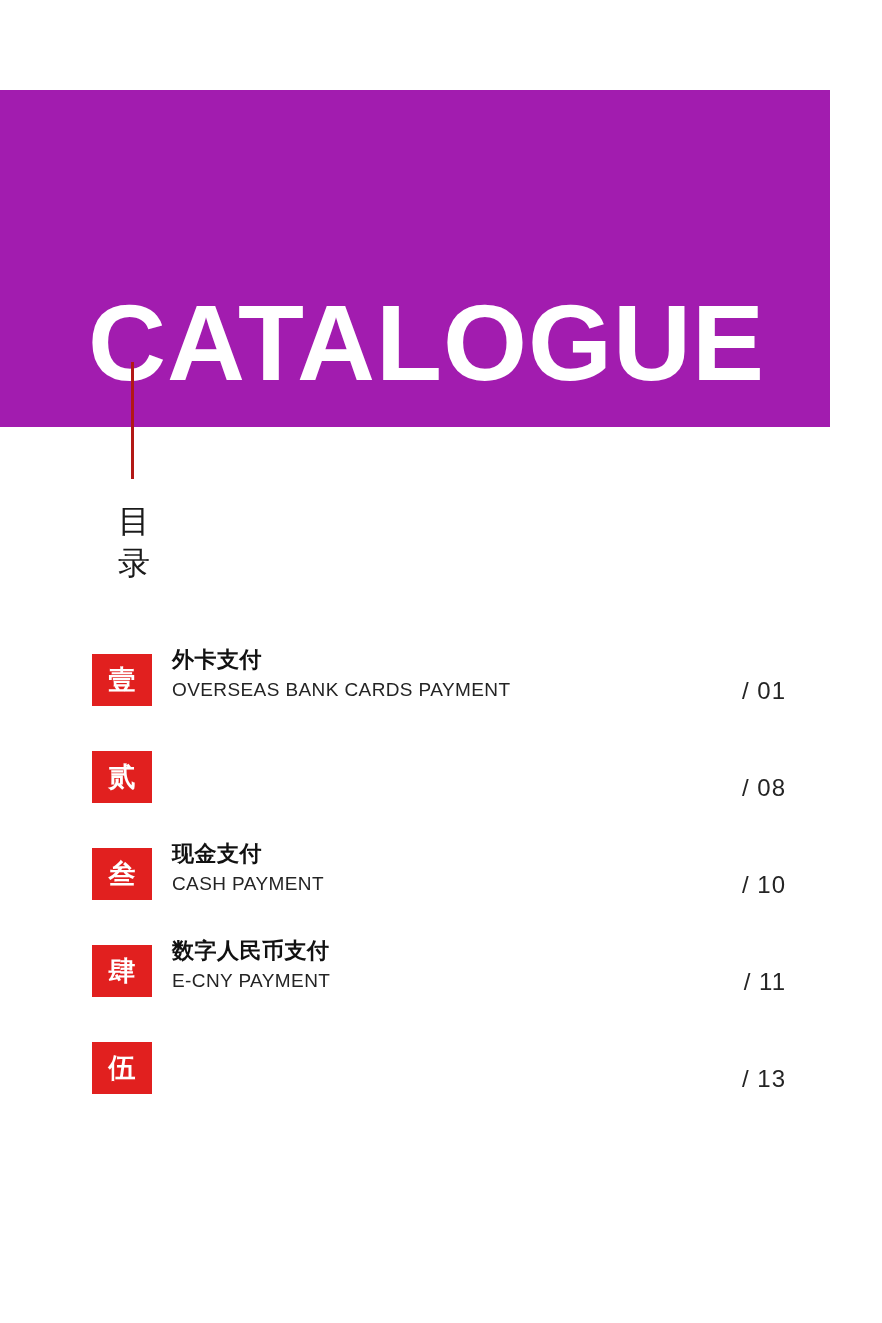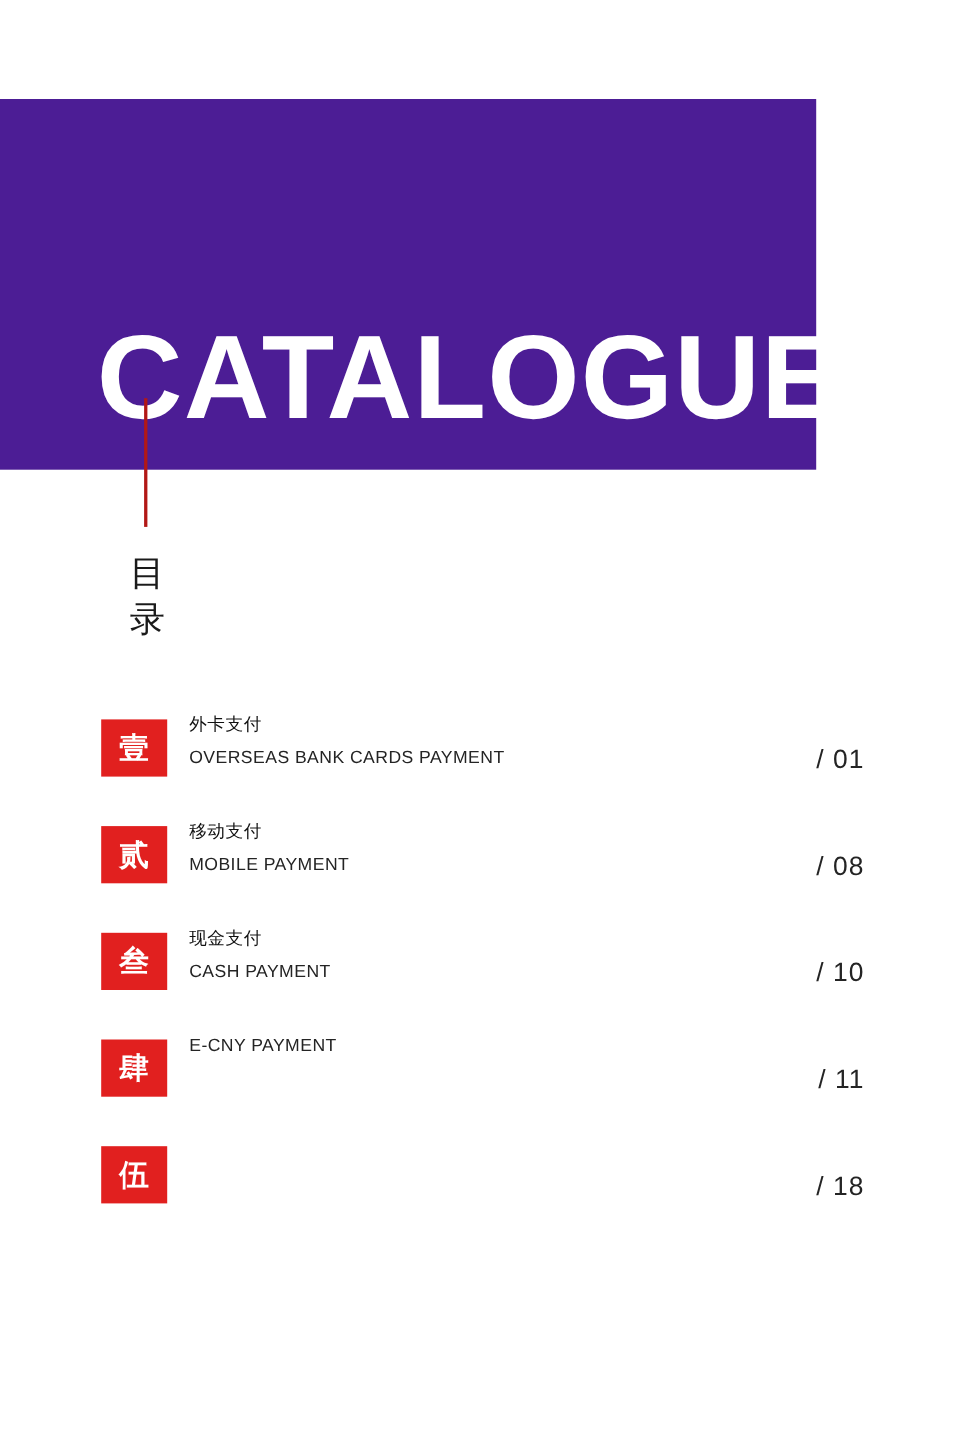--- a/index.html
+++ b/index.html
@@ -20,23 +20,23 @@
     width: 882px;
     height: 1323px;
     background: #ffffff;
   }
 
   
   .hero-band {
     position: absolute;
     left: 0;
     top: 90px;
-    width: 742px;
+    width: 830px;
     height: 337px;
-    background: #4c1d95;
+    background: #a21caf;
   }
   .hero-title {
     position: absolute;
     left: 88px;
     top: 198px;
     font-family: "Liberation Sans", sans-serif;
     font-size: 108px;
     line-height: 110px;
     font-weight: bold;
     color: #ffffff;
@@ -95,30 +95,30 @@
     text-align: center;
     font-weight: bold;
     font-family: "Liberation Sans", sans-serif;
   }
   .entry-text {
     position: absolute;
     left: 172px;
     top: 5px;
   }
   .entry-cn {
-    font-size: 16px;
+    font-size: 22px;
     line-height: 30px;
-    font-weight: normal;
+    font-weight: bold;
     color: #111111;
     letter-spacing: 0.5px;
     white-space: nowrap;
   }
   .entry-en {
     margin-top: 2px;
-    font-size: 16px;
+    font-size: 19px;
     line-height: 26px;
     color: #242424;
     letter-spacing: 0.4px;
     white-space: nowrap;
   }
   .entry-page {
     position: absolute;
     right: 96px;
     top: 38px;
     font-size: 24px;
@@ -150,45 +150,42 @@
       <div class="num-box">壹</div>
       <div class="entry-text">
         <div class="entry-cn">外卡支付</div>
         <div class="entry-en">OVERSEAS BANK CARDS PAYMENT</div>
       </div>
       <div class="entry-page">/ 01</div>
     </div>
 
     <div class="toc-row">
       <div class="num-box">贰</div>
-      <div class="entry-text">
-        <div class="entry-cn">移动支付</div>
-        <div class="entry-en">MOBILE PAYMENT</div>
-      </div>
       <div class="entry-page">/ 08</div>
     </div>
 
     <div class="toc-row">
       <div class="num-box">叁</div>
       <div class="entry-text">
         <div class="entry-cn">现金支付</div>
         <div class="entry-en">CASH PAYMENT</div>
       </div>
       <div class="entry-page">/ 10</div>
     </div>
 
     <div class="toc-row">
       <div class="num-box">肆</div>
       <div class="entry-text">
+        <div class="entry-cn">数字人民币支付</div>
         <div class="entry-en">E-CNY PAYMENT</div>
       </div>
       <div class="entry-page">/ 11</div>
     </div>
 
     <div class="toc-row">
       <div class="num-box">伍</div>
       <div class="entry-text">
       </div>
-      <div class="entry-page">/ 18</div>
+      <div class="entry-page">/ 13</div>
     </div>
 
   </div>
 </div>
 
 </body></html>

